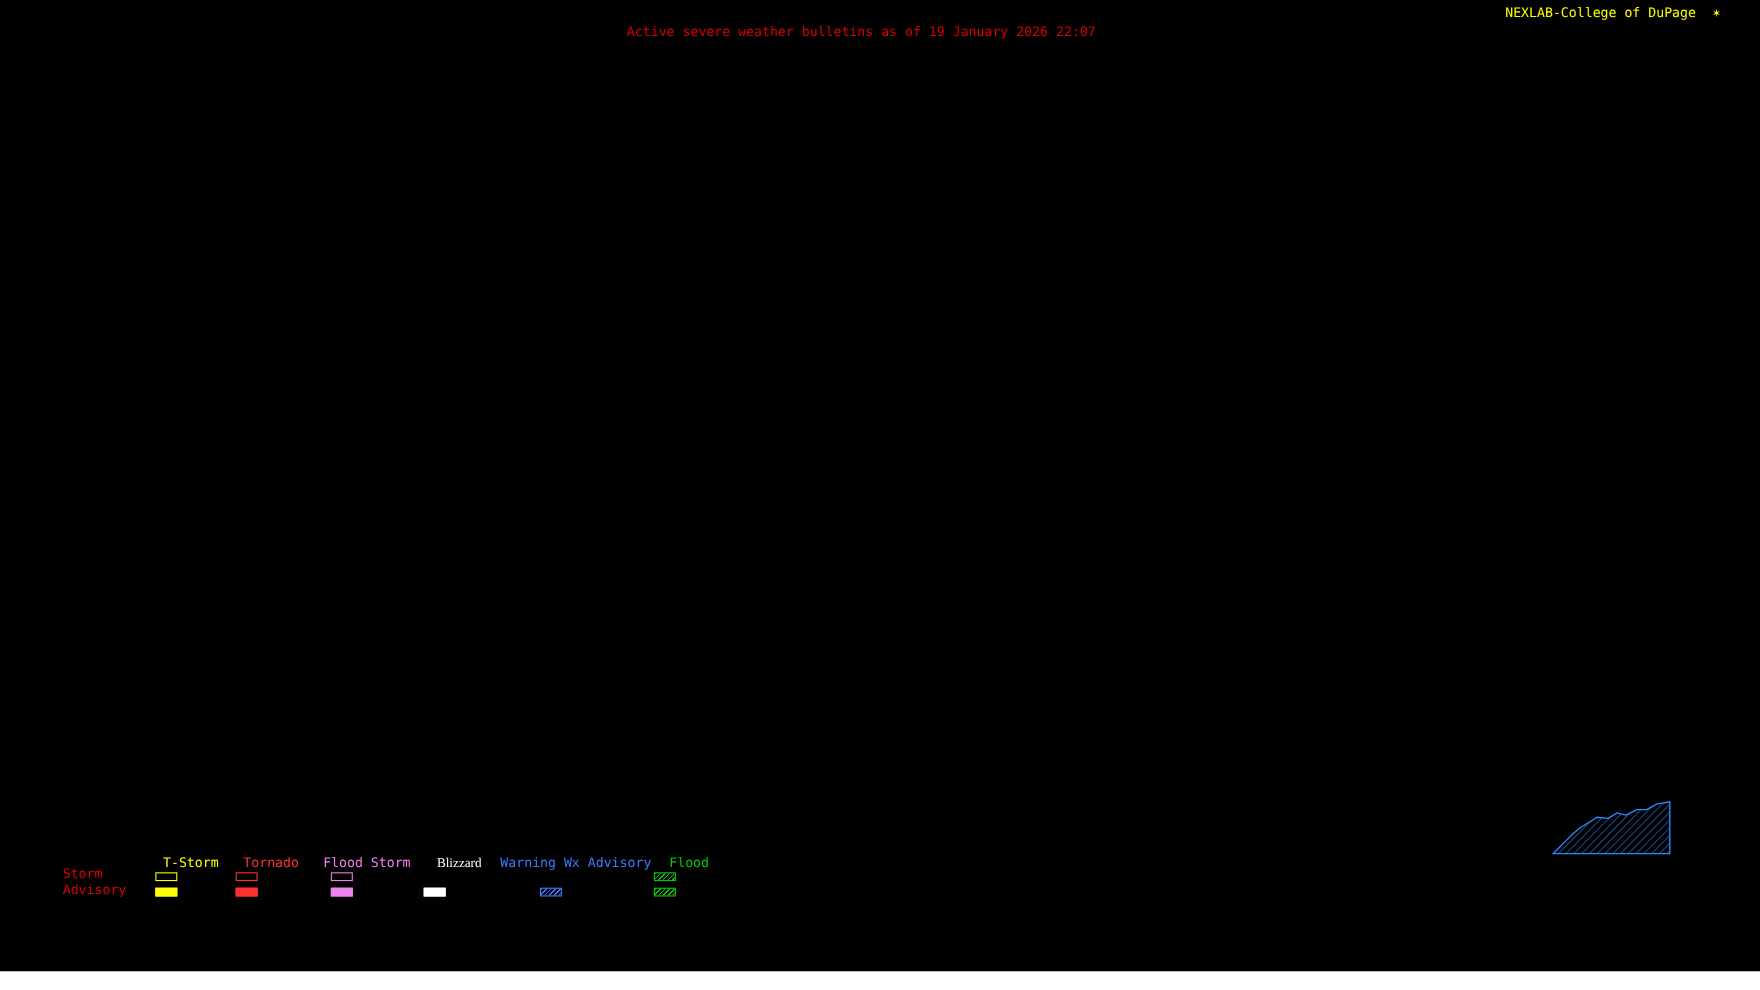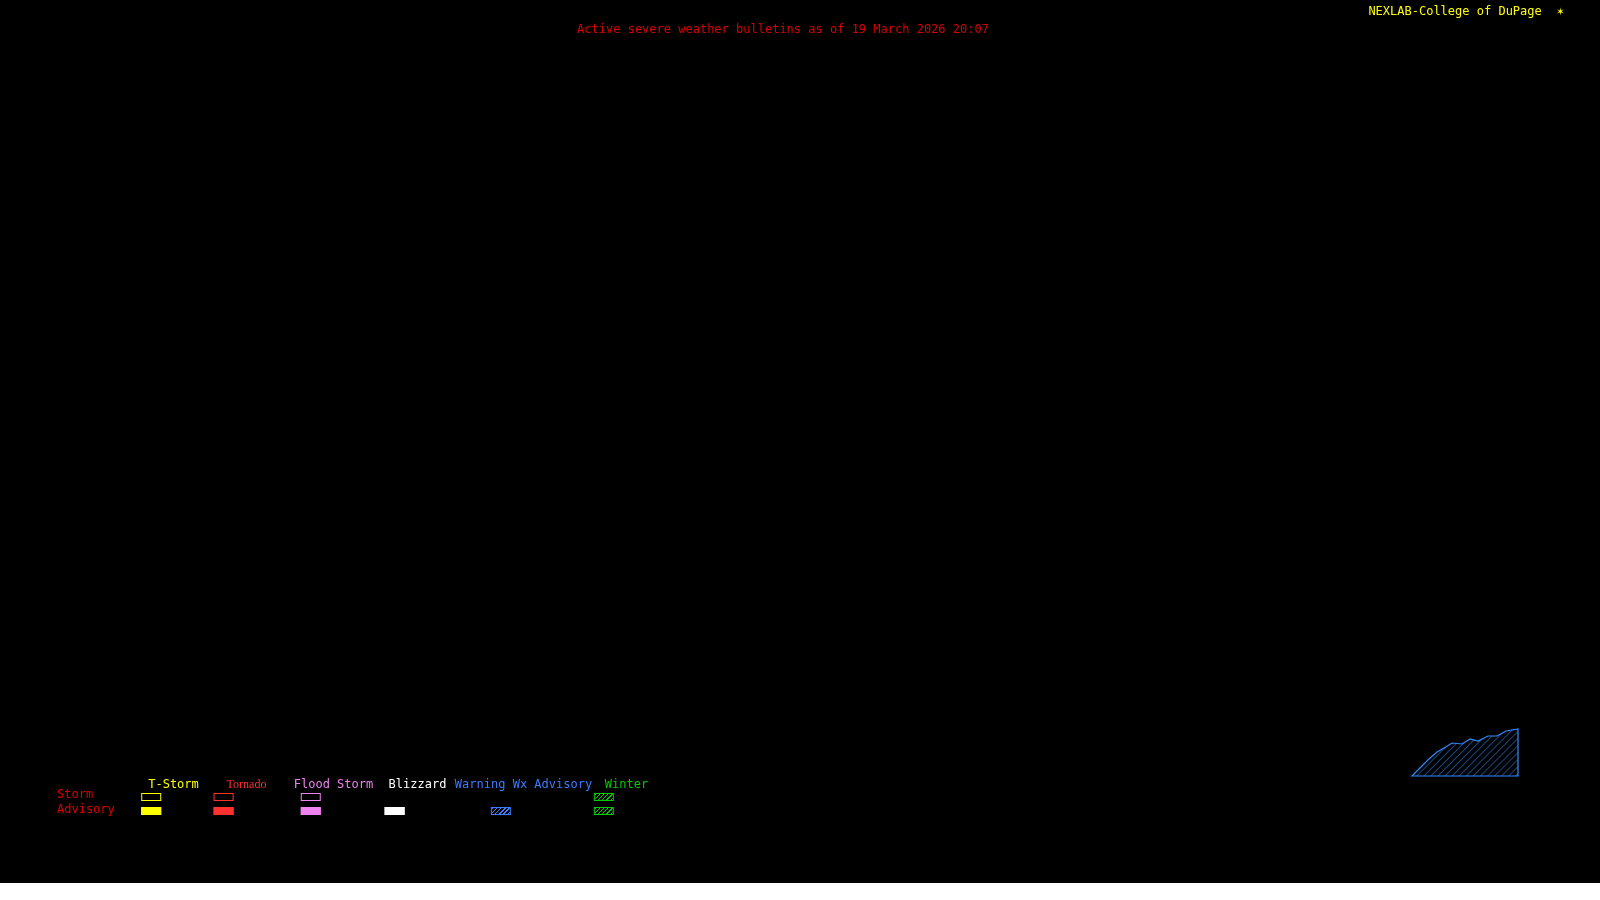--- a/index.html
+++ b/index.html
@@ -30,58 +30,58 @@
 
   <svg id="map-canvas" viewBox="0 0 1600 900">
     <defs id="map-defs">
         <pattern id="hatch0" width="5" height="5" patternUnits="userSpaceOnUse" patternTransform="rotate(45)">
           <line x1="0" y1="0" x2="0" y2="5" stroke="#2f8bff" stroke-width="1"></line>
         </pattern>
       </defs>
   <polygon points="1412,776 1518,776 1518,729 1506,731 1497,736 1488,736 1478,741 1470,739 1462,744 1452,743 1444,748 1437,752 1430,758 1424,764 1418,770" fill="url(#hatch0)" stroke="#2f8bff" stroke-width="1.2"></polygon>
     </svg>
 
-  <div class="map-title" style="color: rgb(216, 0, 0);">Active severe weather bulletins as of 19 March 2026 20:07</div>
+  <div class="map-title" style="color: rgb(216, 0, 0);">Active severe weather bulletins as of 19 January 2026 22:07</div>
 
   <div class="brand">
     <span class="brand-text" style="color: rgb(255, 255, 0);">NEXLAB-College of DuPage</span>
     <span class="brand-icon" style="color: rgb(255, 255, 0);">✶</span>
   </div>
 
   <div class="legend">
     <div class="legend-row-label" style="top: 787px; color: rgb(216, 0, 0);">Storm</div>
     <div class="legend-row-label" style="top: 802px; color: rgb(216, 0, 0);">Advisory</div>
     <div id="legend-categories">
         <div class="legend-cat" style="left: 151px;">
           <div class="cat-label" style="color: rgb(255, 255, 0);">T-Storm</div>
           <div class="swatch outline watch-row" style="--c: #ffff00;"></div>
           <div class="swatch fill warning-row" style="--c: #ffff00;"></div>
         </div>
         <div class="legend-cat" style="left: 224px;">
-          <div class="cat-label" style="color: rgb(255, 48, 48); font-family: Liberation Serif, serif;">Tornado</div>
+          <div class="cat-label" style="color: rgb(255, 48, 48);">Tornado</div>
           <div class="swatch outline watch-row" style="--c: #ff3030;"></div>
           <div class="swatch fill warning-row" style="--c: #ff3030;"></div>
         </div>
         <div class="legend-cat" style="left: 311px;">
           <div class="cat-label" style="color: rgb(238, 130, 238);">Flood Storm</div>
           <div class="swatch outline watch-row" style="--c: #ee82ee;"></div>
           <div class="swatch fill warning-row" style="--c: #ee82ee;"></div>
         </div>
-        <div class="legend-cat" style="left: 395px;">
+        <div class="legend-cat" style="left: 395px; font-family: Liberation Serif, serif;">
           <div class="cat-label" style="color: rgb(255, 255, 255);">Blizzard</div>
           <div class="swatch none watch-row" style="--c: #ffffff;"></div>
           <div class="swatch fill warning-row" style="--c: #ffffff;"></div>
         </div>
         <div class="legend-cat" style="left: 501px;">
           <div class="cat-label" style="color: rgb(61, 123, 255);">Warning Wx Advisory</div>
           <div class="swatch none watch-row" style="--c: #3d7bff;"></div>
           <div class="swatch hatch warning-row" style="--c: #3d7bff;"></div>
         </div>
         <div class="legend-cat" style="left: 604px;">
-          <div class="cat-label" style="color: rgb(0, 204, 0);">Winter</div>
+          <div class="cat-label" style="color: rgb(0, 204, 0);">Flood</div>
           <div class="swatch hatch watch-row" style="--c: #00cc00;"></div>
           <div class="swatch hatch warning-row" style="--c: #00cc00;"></div>
         </div>
       </div>
   </div>
 
   <div class="footer-strip" style="background-color: rgb(255, 255, 255);"></div>
 </div>
 
 </body></html>

